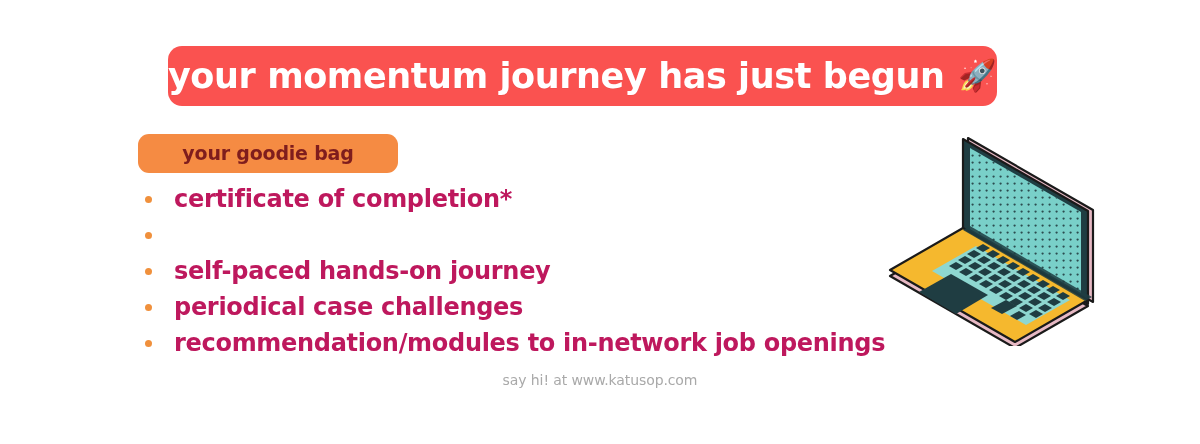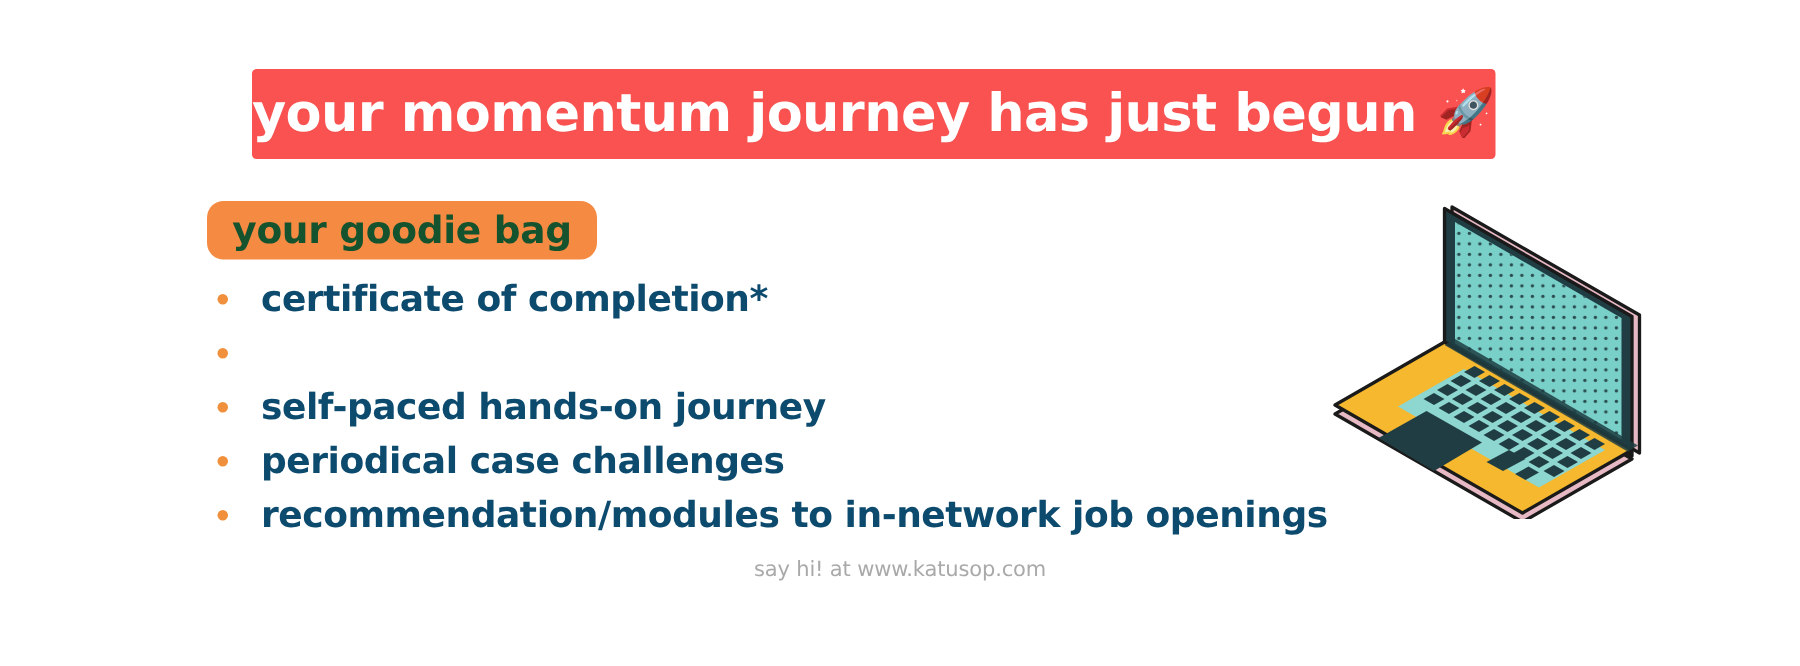--- a/index.html
+++ b/index.html
@@ -23,21 +23,21 @@
   }
 
   
   .title-banner {
     position: absolute;
     left: 168px;
     top: 46px;
     width: 829px;
     height: 60px;
     background: #fa5250;
-    border-radius: 3px;
+    border-radius: 14px;
     display: flex;
     align-items: center;
     justify-content: center;
     gap: 14px;
     box-sizing: border-box;
     padding: 0 22px;
   }
   .title-text {
     color: #ffffff;
     font-size: 35px;
@@ -63,22 +63,22 @@
     height: 39px;
     background: #f58b43;
     border-radius: 11px;
     display: flex;
     align-items: center;
     justify-content: center;
     box-sizing: border-box;
     padding: 0 16px;
   }
   .goodie-badge-text {
-    color: #14532d;
-    font-size: 25px;
+    color: #7f1d1d;
+    font-size: 19px;
     font-weight: 700;
     letter-spacing: -0.2px;
     white-space: nowrap;
     line-height: 1;
   }
 
   
   .goodie-list {
     position: absolute;
     left: 140px;
@@ -95,21 +95,21 @@
   .goodie-dot {
     width: 7px;
     height: 7px;
     border-radius: 50%;
     background: #f0903c;
     flex: 0 0 auto;
     margin-left: 5px;
     margin-right: 22px;
   }
   .goodie-label {
-    color: #0c4a6e;
+    color: #be185d;
     font-size: 24px;
     font-weight: 700;
     letter-spacing: -0.3px;
     white-space: nowrap;
     line-height: 1;
   }
 
   
   .footer-note {
     position: absolute;

